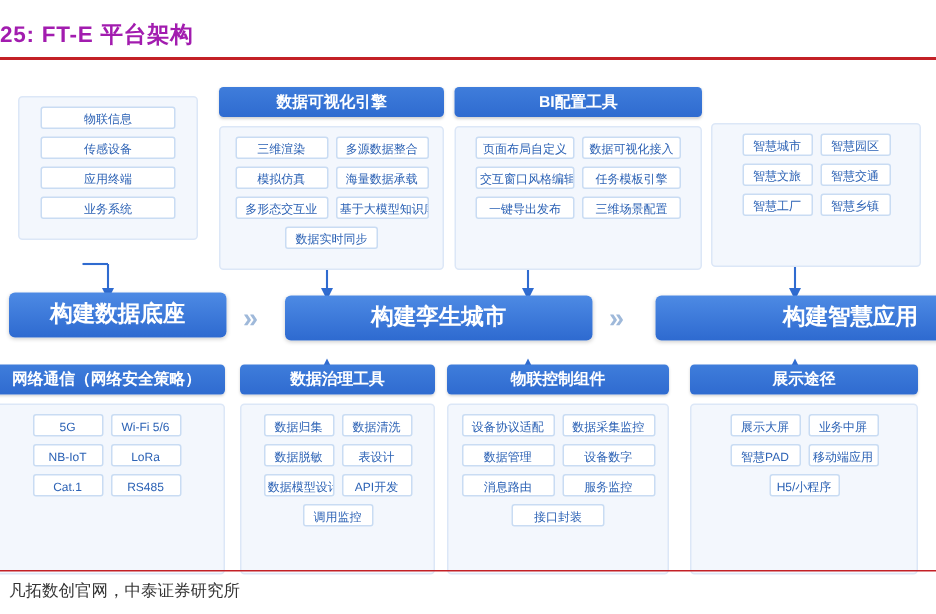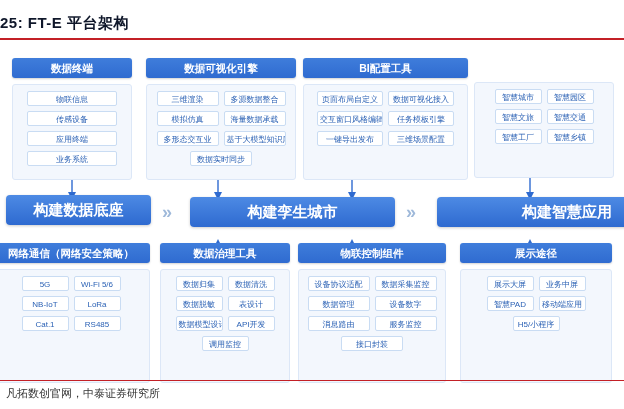--- a/index.html
+++ b/index.html
@@ -18,21 +18,21 @@
   
   .title-wrap {
     position: absolute;
     left: 0;
     top: 14px;
     width: 624px;
   }
   .title-text {
     font-size: 15px;
     font-weight: bold;
-    color: #0f172a;
+    color: #a21caf;
     padding-left: 0px;
     margin-left: 0px;
     letter-spacing: 0.5px;
   }
   .title-rule {
     margin-top: 5px;
     border-top: 2px solid #c32026;
     width: 624px;
   }
   
@@ -150,21 +150,20 @@
 
   <path d="M218,243 L218,250" stroke="#2f6bd0" stroke-width="1.4" fill="none"></path>
   <polygon points="218,239 214,247 222,247" fill="#2f6bd0"></polygon>
   <path d="M352,243 L352,250" stroke="#2f6bd0" stroke-width="1.4" fill="none"></path>
   <polygon points="352,239 348,247 356,247" fill="#2f6bd0"></polygon>
   <path d="M530,243 L530,250" stroke="#2f6bd0" stroke-width="1.4" fill="none"></path>
   <polygon points="530,239 526,247 534,247" fill="#2f6bd0"></polygon>
 </svg>
 
 <div class="group" style="left:12px; top:58px; width:120px;">
-  <div class="group-header">数据终端</div>
   <div class="group-body" style="height:82px;">
     <div class="chip wide">物联信息</div>
     <div class="chip wide">传感设备</div>
     <div class="chip wide">应用终端</div>
     <div class="chip wide">业务系统</div>
   </div>
 </div>
 
 <div class="group" style="left:146px; top:58px; width:150px;">
   <div class="group-header">数据可视化引擎</div>

